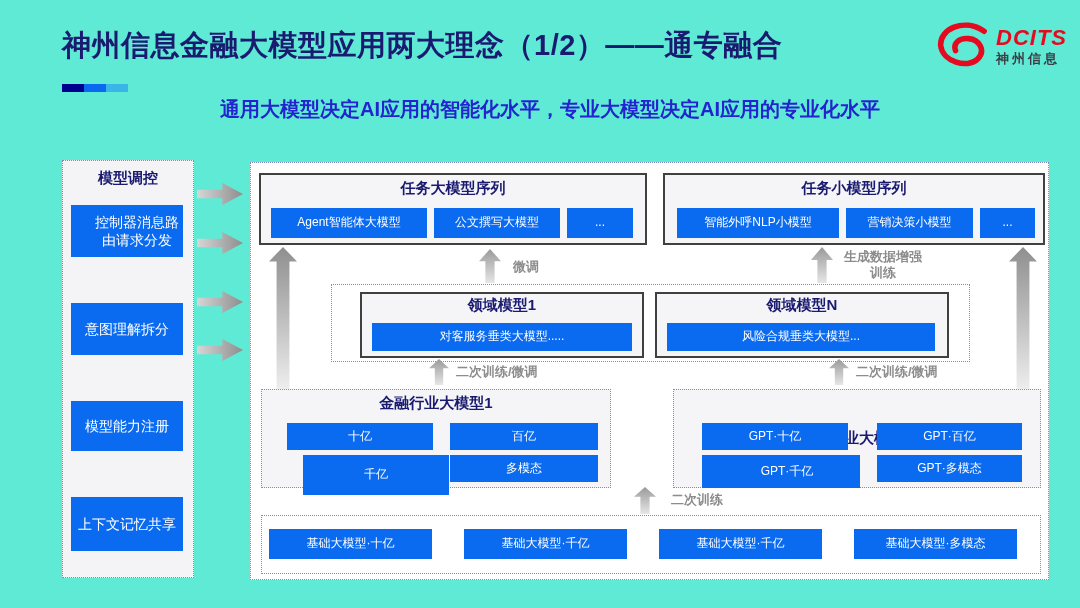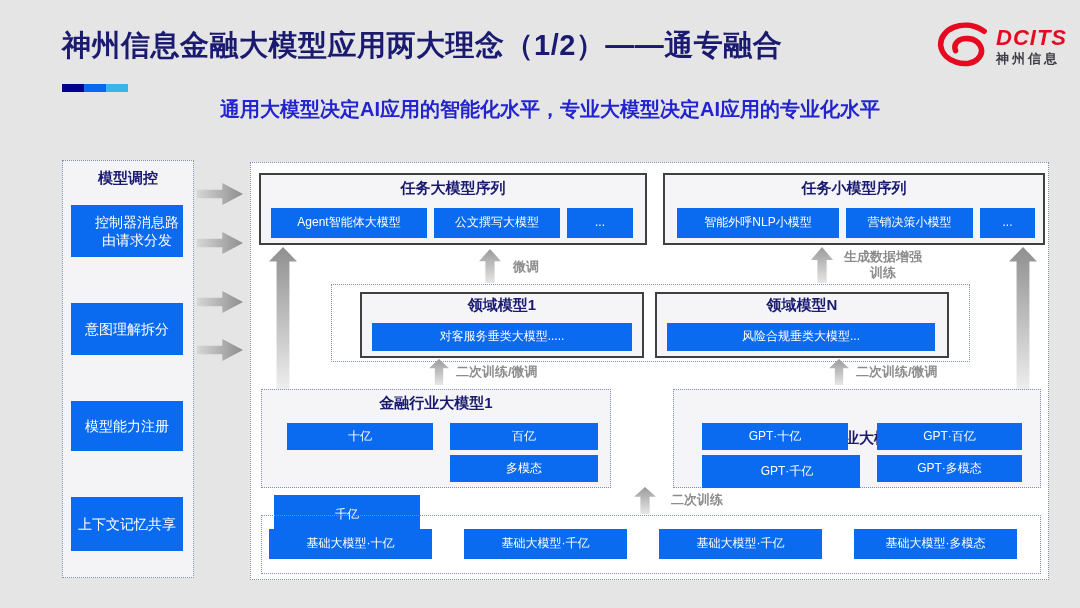--- a/index.html
+++ b/index.html
@@ -1,16 +1,16 @@
 <!DOCTYPE html>
 <html><head>
 <meta charset="utf-8">
 <style>
   html,body{margin:0;padding:0;background:#fff;}
-  #canvas{position:relative;width:1080px;height:608px;background:#e5e5e5;overflow:hidden;
+  #canvas{position:relative;width:1080px;height:608px;background:#5eead4;overflow:hidden;
           font-family:"Liberation Sans","DejaVu Sans",sans-serif;}
 
   .abs{position:absolute;}
 
   
   .title{left:62px;top:26px;font-size:29px;font-weight:bold;color:#1a1a70;letter-spacing:.5px;white-space:nowrap;}
   .accent-bar{left:62px;top:84px;display:flex;height:8px;}
   .accent-bar span{width:22px;height:8px;display:block;}
   .subtitle{left:110px;top:96px;width:880px;text-align:center;font-size:20px;font-weight:bold;color:#2323cf;white-space:nowrap;}
 
@@ -114,21 +114,21 @@
 
     <div class="abs arrow-up-sm" style="left:178px;top:196px;width:20px;height:26px;"></div>
     <div class="abs gray-label" style="left:205px;top:201px;">二次训练/微调</div>
     <div class="abs arrow-up-sm" style="left:578px;top:196px;width:20px;height:26px;"></div>
     <div class="abs gray-label" style="left:605px;top:201px;">二次训练/微调</div>
 
     <div class="abs dotbox panel" style="left:10px;top:226px;width:348px;height:97px;">
       <div class="abs navy-h" style="left:0;top:4px;width:100%;">金融行业大模型1</div>
       <div class="abs bluebox" style="left:25px;top:33px;width:146px;height:27px;">十亿</div>
       <div class="abs bluebox" style="left:188px;top:33px;width:148px;height:27px;">百亿</div>
-      <div class="abs bluebox" style="left:12px;top:65px;width:146px;height:40px;margin-top:40px;">千亿</div>
+      <div class="abs bluebox" style="left:41px;top:65px;width:146px;height:40px;">千亿</div>
       <div class="abs bluebox" style="left:188px;top:65px;width:148px;height:27px;">多模态</div>
     </div>
     <div class="abs dotbox panel" style="left:422px;top:226px;width:366px;height:97px;">
       <div class="abs navy-h" style="left:0;top:4px;width:100%;margin-top:35px;">金融行业大模型N</div>
       <div class="abs bluebox" style="left:28px;top:33px;width:146px;height:27px;">GPT·十亿</div>
       <div class="abs bluebox" style="left:203px;top:33px;width:145px;height:27px;">GPT·百亿</div>
       <div class="abs bluebox" style="left:28px;top:65px;width:146px;height:33px;padding-left:12px;">GPT·千亿</div>
       <div class="abs bluebox" style="left:203px;top:65px;width:145px;height:27px;">GPT·多模态</div>
     </div>
 

